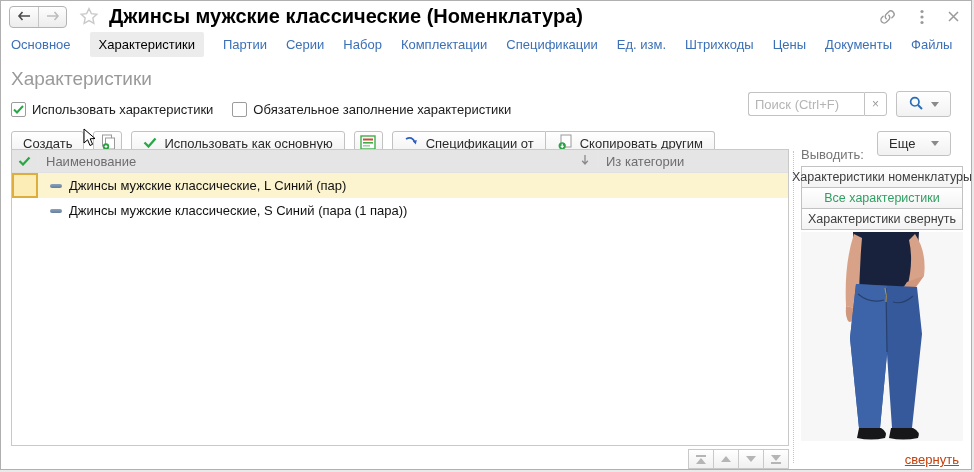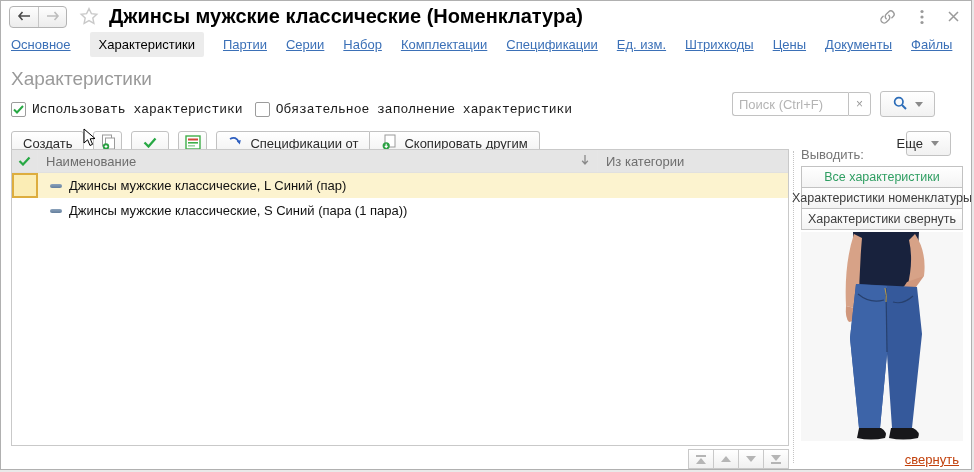--- a/index.html
+++ b/index.html
@@ -27,38 +27,38 @@
   }
   .navbtn { width: 28px; height: 20px; display: flex; align-items: center; justify-content: center; cursor: pointer; }
   .navbtn + .navbtn { border-left: 1px solid #c6c6c6; }
   .star { margin-left: 12px; display: flex; align-items: center; }
   .wintitle { margin-left: 10px; font-size: 20px; font-weight: bold; color: #000; white-space: nowrap; }
   .titleicons { margin-left: auto; display: flex; align-items: center; gap: 24px; }
   .titleicons .ticon { cursor: pointer; display: flex; align-items: center; }
 
   
   .tabs { display: flex; align-items: center; gap: 19px; padding: 2px 10px 4px 10px; height: 27px; white-space: nowrap; }
-  .tab { color: #3b70b7; text-decoration: underline; cursor: pointer; }
+  .tab { color: #3b70b7; cursor: pointer; }
   .tab.active {
     color: #000; text-decoration: none; background: #ececec;
     padding: 5px 9px; border-radius: 2px; cursor: default;
   }
 
   
   .heading { padding: 9px 10px 2px 10px; font-size: 19px; color: #9a9a9a; }
-  .checkrow { display: flex; align-items: center; gap: 12px; padding: 10px 10px 6px 10px; font-family: Liberation Mono, monospace; }
+  .checkrow { display: flex; align-items: center; gap: 19px; padding: 10px 10px 6px 10px; }
   .checkwrap { display: flex; align-items: center; gap: 6px; cursor: pointer; }
   .checkbox {
     width: 15px; height: 15px; border: 1px solid #9c9c9c; border-radius: 2px;
     background: #fff; display: inline-flex; align-items: center; justify-content: center;
   }
   .checklabel { color: #1a1a1a; }
 
   
-  .searchcluster { position: absolute; top: 90px; right: 36px; display: flex; align-items: center; }
+  .searchcluster { position: absolute; top: 90px; right: 20px; display: flex; align-items: center; }
   .searchinput {
     width: 116px; height: 24px; border: 1px solid #c2c2c2; border-right: none;
     border-radius: 3px 0 0 3px; padding: 0 6px; font-family: "Liberation Sans", sans-serif;
     font-size: 13px; color: #444; outline: none;
   }
   .searchinput::placeholder { color: #b4b4b4; }
   .searchclear {
     width: 23px; height: 24px; border: 1px solid #c2c2c2; border-radius: 0 3px 3px 0;
     background: #fff; display: flex; align-items: center; justify-content: center;
     color: #9a9a9a; font-size: 12px; cursor: pointer;
@@ -76,21 +76,21 @@
     height: 25px; border: 1px solid #c2c2c2; border-radius: 3px;
     background: linear-gradient(#ffffff, #f1f1f1);
     display: inline-flex; align-items: center; gap: 7px; padding: 0 11px;
     font-size: 13px; color: #2b2b2b; cursor: pointer; white-space: nowrap;
   }
   .iconbtn { width: 29px; padding: 0; justify-content: center; }
   .btngroup { display: flex; }
   .btngroup .btn { border-radius: 0; }
   .btngroup .btn:first-child { border-radius: 3px 0 0 3px; }
   .btngroup .btn:last-child { border-radius: 0 3px 3px 0; border-left: none; }
-  .morebtn { position: absolute; right: 20px; top: 8px; width: 45px; justify-content: flex-end; gap: 8px; }
+  .morebtn { position: absolute; right: 20px; top: 8px; width: 74px; justify-content: space-between; gap: 8px; }
 
   
   .grid { position: absolute; left: 10px; top: 148px; width: 778px; height: 297px;
     border: 1px solid #c9c9c9; background: #fff; }
   .gridheader { display: flex; height: 23px; background: #e5e5e5; border-bottom: 1px solid #e0e0e0; color: #6e6e6e; }
   .gh-check { width: 26px; border-right: 1px solid #e6e6e6; display: flex; align-items: center; justify-content: center; }
   .gh-name { flex: 1; display: flex; align-items: center; padding: 0 8px; border-right: 1px solid #e6e6e6; }
   .gh-name .label { flex: 1; }
   .gh-cat { width: 190px; display: flex; align-items: center; padding: 0 8px; }
   .gridrow { display: flex; height: 25px; align-items: stretch; cursor: pointer; }
@@ -243,20 +243,21 @@
           <path d="M4.6 12.5 h2.8 M6 11.1 v2.8" stroke="#fff" stroke-width="1.1"></path>
         </svg>
       </span>
     </div>
     <div class="btn">
       <span>
         <svg width="14" height="11" viewBox="0 0 14 11">
             <path d="M1.5 5.5 L5.5 9.5 L12.5 1.5" stroke="#27a844" stroke-width="2.3" fill="none"></path>
           </svg>
       </span>
+      <span>Использовать как основную</span>
     </div>
     <div class="btn iconbtn">
       <span>
         <svg width="16" height="15" viewBox="0 0 16 15">
           <rect x="1" y="1" width="14" height="13" fill="#fff" stroke="#3fae49" stroke-width="1.4"></rect>
           <rect x="3" y="3.5" width="10" height="2" fill="#d0493a"></rect>
           <rect x="3" y="7" width="10" height="1.6" fill="#3fae49"></rect>
           <rect x="3" y="10" width="7" height="1.6" fill="#9fd3a5"></rect>
         </svg>
       </span>
@@ -345,22 +346,22 @@
     <div class="tnbtn">
       <span class="tri-down"></span>
         <span class="tnbar"></span>
     </div>
   </div>
 
   <div class="vsep"></div>
   <div class="panel">
     <div class="panel-label">Выводить:</div>
     <div class="filterstack">
+      <div class="filterbtn">Характеристики номенклатуры</div>
       <div class="filterbtn active">Все характеристики</div>
-      <div class="filterbtn">Характеристики номенклатуры</div>
       <div class="filterbtn">Характеристики свернуть</div>
     </div>
   </div>
 
   <div class="productimg">
     <svg width="162" height="209" viewBox="0 0 162 209">
       <rect x="0" y="0" width="162" height="209" fill="#f7f7f7"></rect>
 
       <path d="M52 0 L118 0 L115 52 Q84 61 55 54 Z" fill="#18223d"></path>
 

